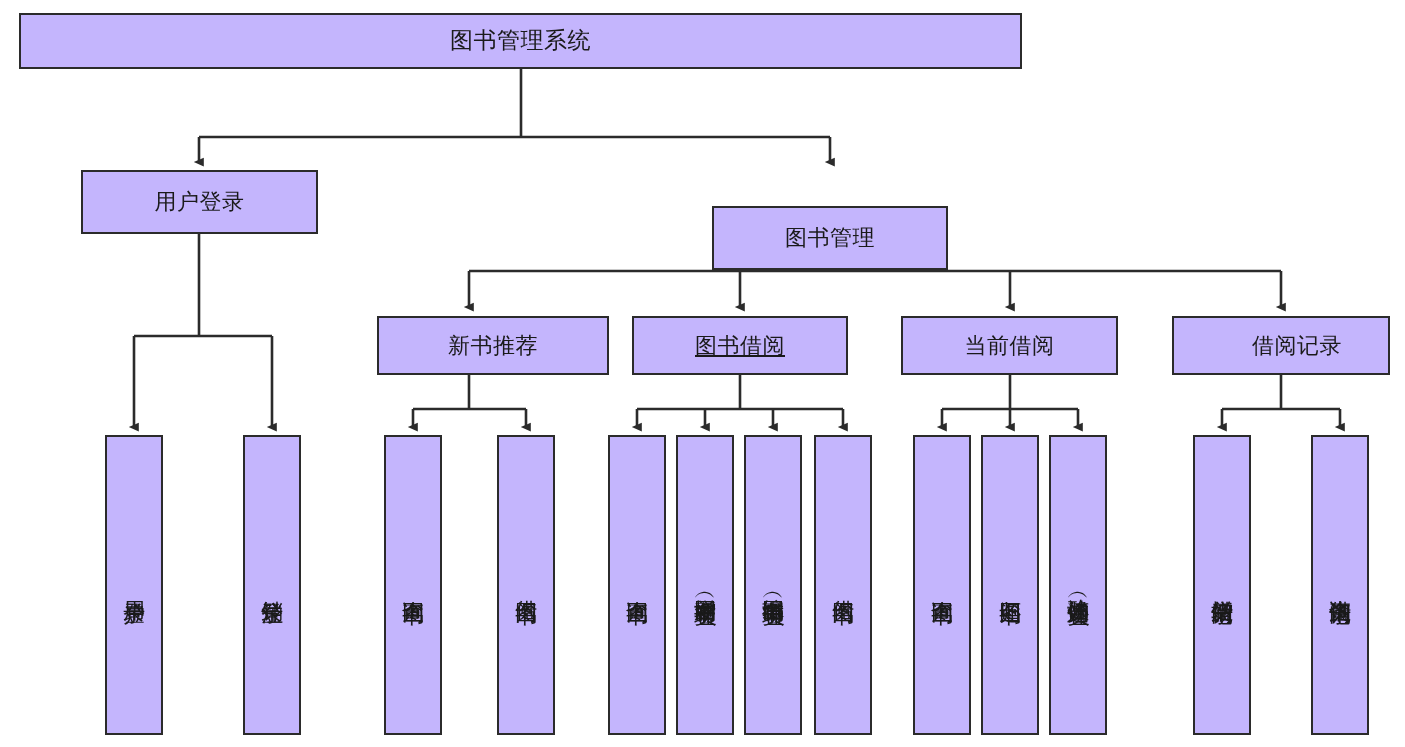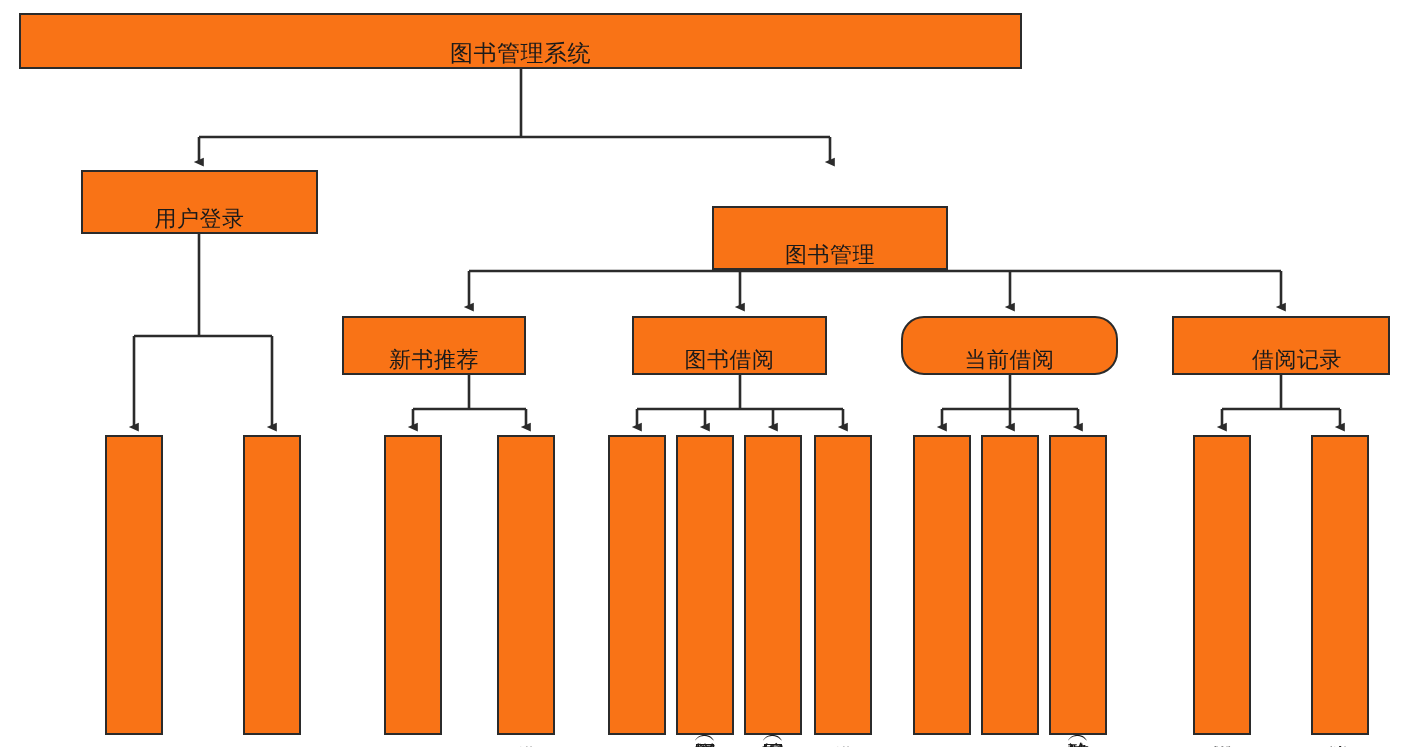--- a/index.html
+++ b/index.html
@@ -18,24 +18,24 @@
   #wires {
     position: absolute;
     left: 0; top: 0;
     width: 1405px;
     height: 747px;
     pointer-events: none;
   }
   .node {
     position: absolute;
     box-sizing: border-box;
-    background: #f97316;
+    background: #c4b5fd;
     border: 2px solid #2b2b2b;
     display: flex;
-    align-items: flex-end;
+    align-items: center;
     justify-content: center;
     color: #1a1a1a;
     z-index: 2;
   }
   .node .lbl {
     display: block;
     text-align: center;
     line-height: 1.18;
     letter-spacing: 0.5px;
   }
@@ -124,27 +124,27 @@
     <span class="lbl">图书管理系统</span>
   </div>
 
   <div class="node lvl1" style="left:81px; top:170px; width:237px; height:64px;">
     <span class="lbl">用户登录</span>
   </div>
   <div class="node lvl1" style="left:712px; top:170px; width:236px; height:64px;margin-top:36px;">
     <span class="lbl">图书管理</span>
   </div>
 
-  <div class="node lvl2" style="left:342px; top:316px; width:184px; height:59px;">
+  <div class="node lvl2" style="left:377px; top:316px; width:232px; height:59px;">
     <span class="lbl">新书推荐</span>
   </div>
-  <div class="node lvl2" style="left:632px; top:316px; width:195px; height:59px;">
+  <div class="node lvl2" style="left:632px; top:316px; width:216px; height:59px;text-decoration:underline;">
     <span class="lbl">图书借阅</span>
   </div>
-  <div class="node lvl2" style="left:901px; top:316px; width:217px; height:59px;border-radius:23px;">
+  <div class="node lvl2" style="left:901px; top:316px; width:217px; height:59px;">
     <span class="lbl">当前借阅</span>
   </div>
   <div class="node lvl2" style="left:1172px; top:316px; width:218px; height:59px;padding-left:32px;">
     <span class="lbl">借阅记录</span>
   </div>
 
   <div class="node leaf" style="left:105px; top:435px; width:58px; height:300px;">
     <span class="lbl">用户登录</span>
   </div>
   <div class="node leaf" style="left:243px; top:435px; width:58px; height:300px;">

